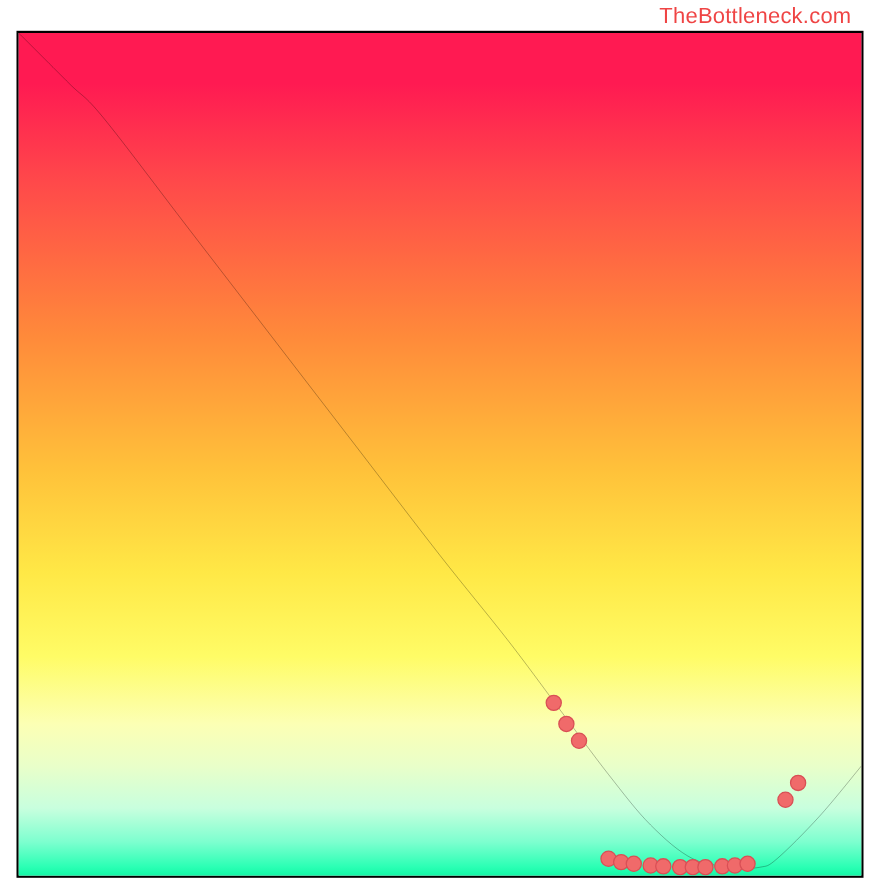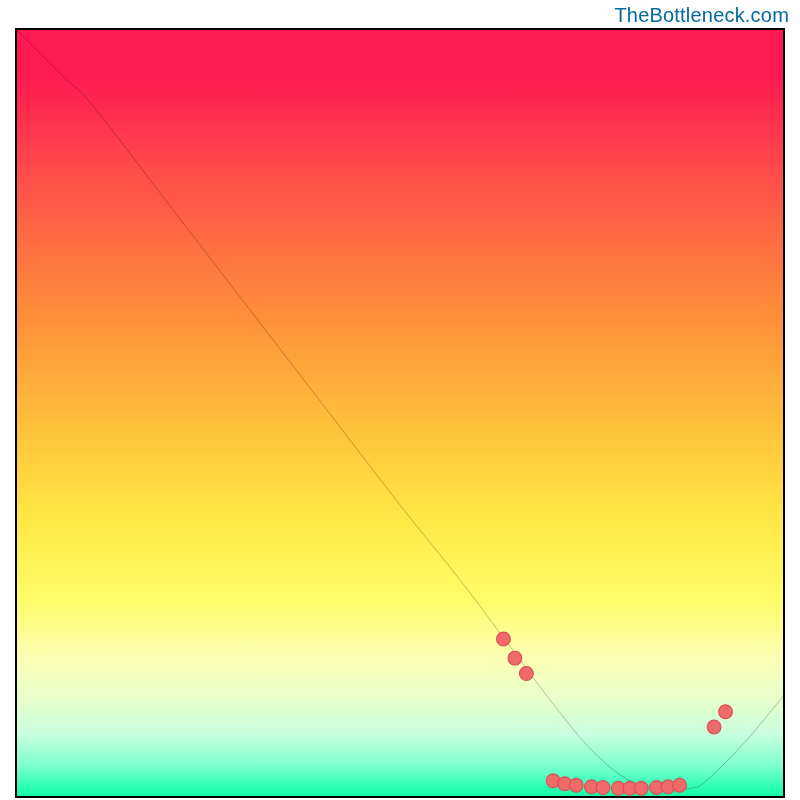--- a/index.html
+++ b/index.html
@@ -1,24 +1,24 @@
 <!DOCTYPE html>
 <html><head>
 <meta charset="utf-8">
 <style>
   * { margin: 0; padding: 0; box-sizing: border-box; }
   html, body { width: 800px; height: 800px; overflow: hidden; background: #fff; }
   .wrap { position: relative; width: 800px; height: 800px; }
   .attribution {
     position: absolute;
     top: 4px;
-    right: 11px;
+    right: 26px;
     font-family: Arial, Helvetica, sans-serif;
     font-size: 20px;
-    color: #0369a1;
+    color: #ef4444;
     letter-spacing: 0.2px;
   }
   .plot {
     position: absolute;
     left: 15px;
     top: 28px;
     width: 770px;
     height: 770px;
     border: 2px solid #000;
   }

